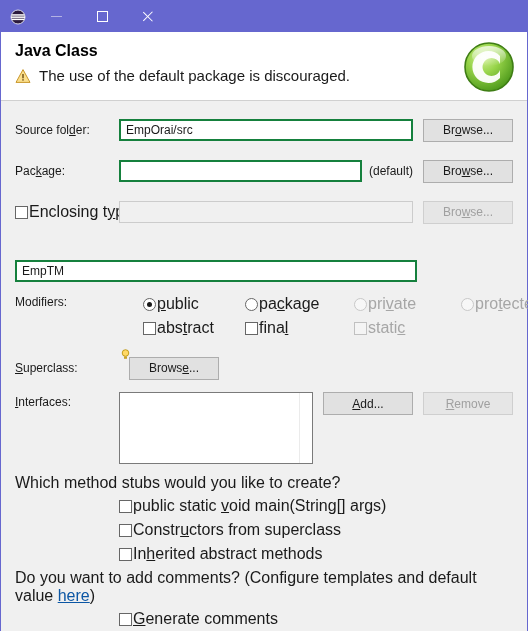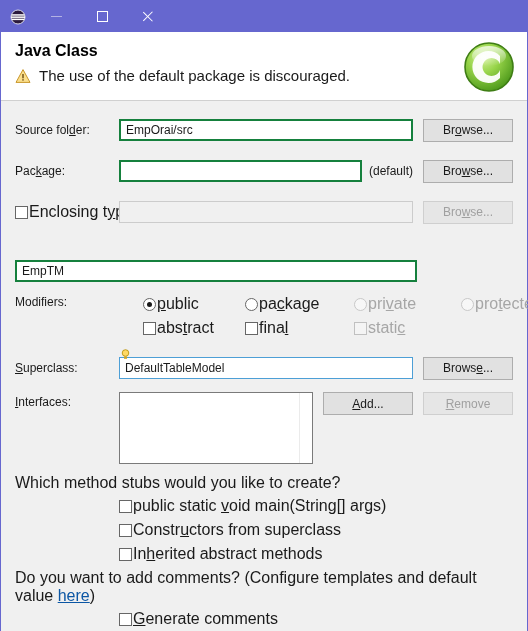--- a/index.html
+++ b/index.html
@@ -425,21 +425,20 @@
     <div style="height:8px"></div>
 
     <div class="row" style="position:relative">
       <span class="lbl"><span class="u">S</span>uperclass:</span>
       <span style="position:absolute;left:106px;top:-2px;width:9px;height:11px;z-index:3;">
         <svg viewBox="0 0 9 11" width="9" height="11">
           <circle cx="4.5" cy="4" r="3.3" fill="#ffd966" stroke="#b58b00" stroke-width="0.8"></circle>
           <rect x="3" y="7.4" width="3" height="2.4" fill="#c9a227"></rect>
         </svg>
       </span>
-      <input class="txtfield focused" type="text" value="DefaultTableModel" style="">
       <button class="btn">Brows<span class="u">e</span>...</button>
     </div>
 
     <div class="iface-row">
       <span class="lbl" style="padding-top:3px"><span class="u">I</span>nterfaces:</span>
       <div class="iface-list"></div>
       <div class="iface-btns">
         <button class="btn" style="margin-bottom:12px"><span class="u">A</span>dd...</button>
         <button class="btn disabled"><span class="u">R</span>emove</button>
       </div>

